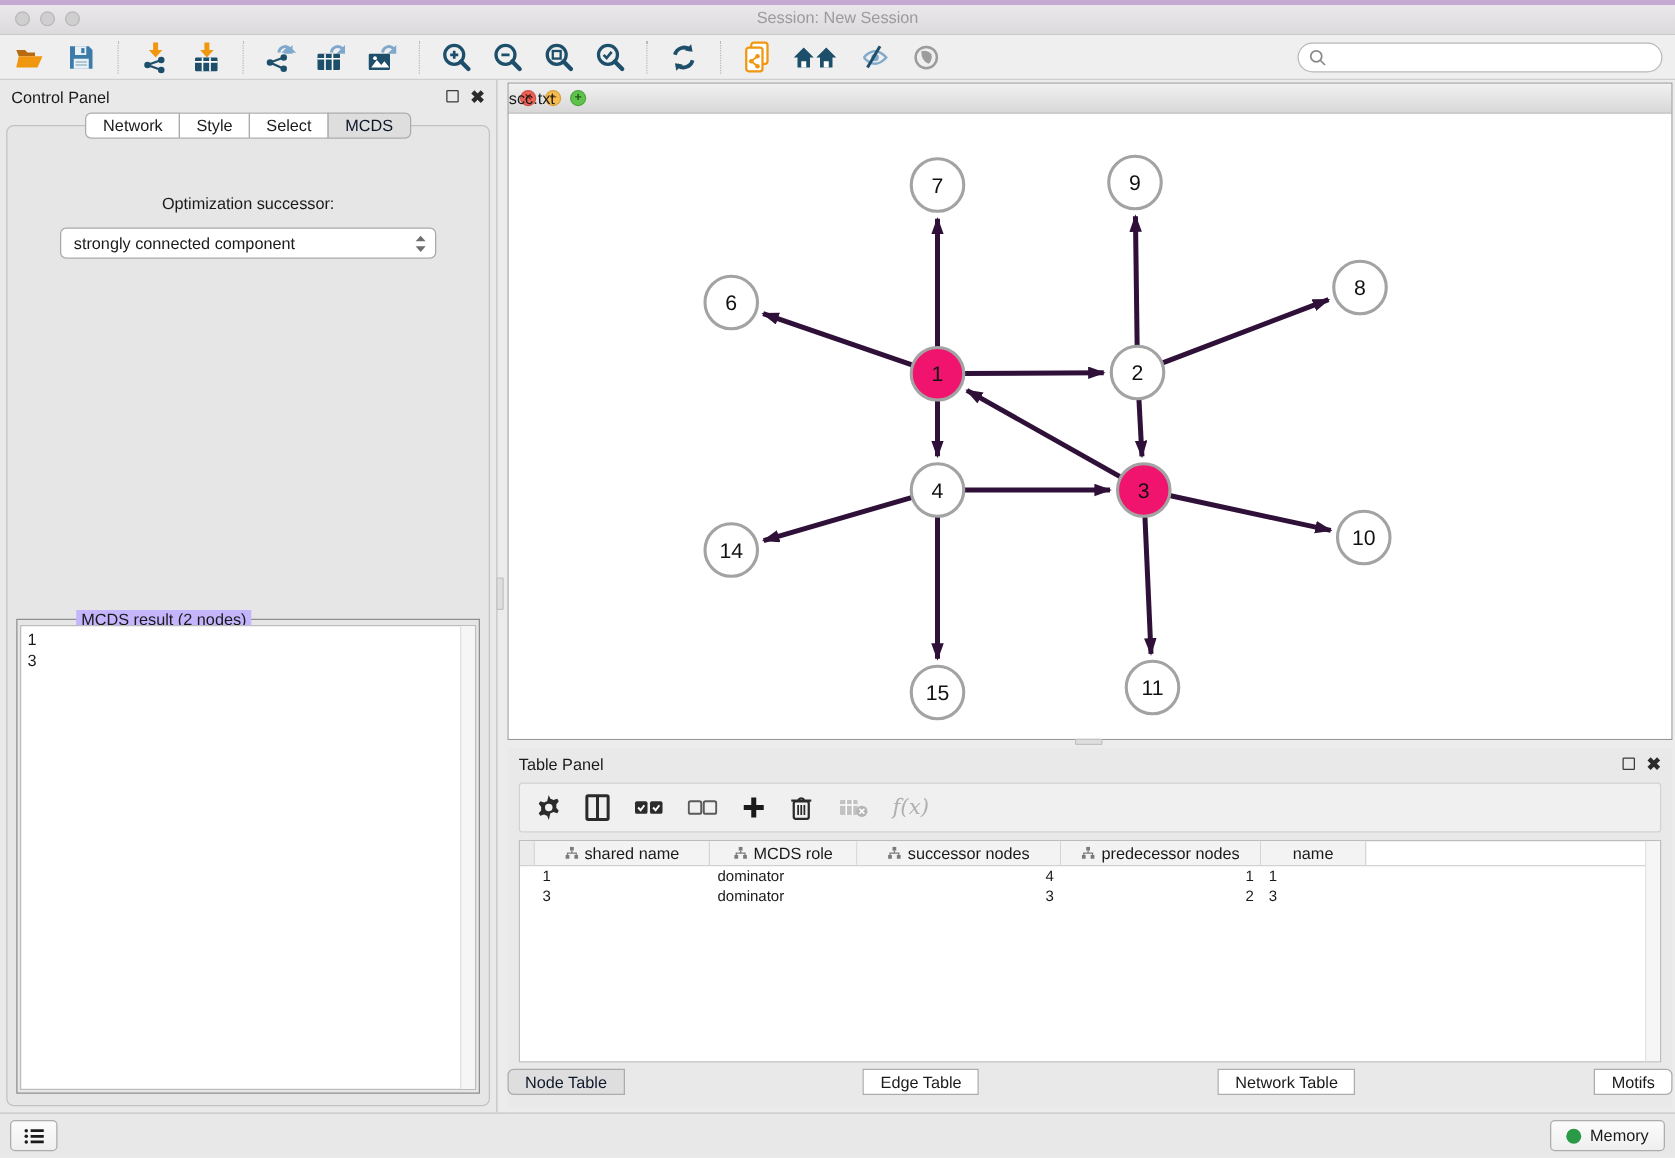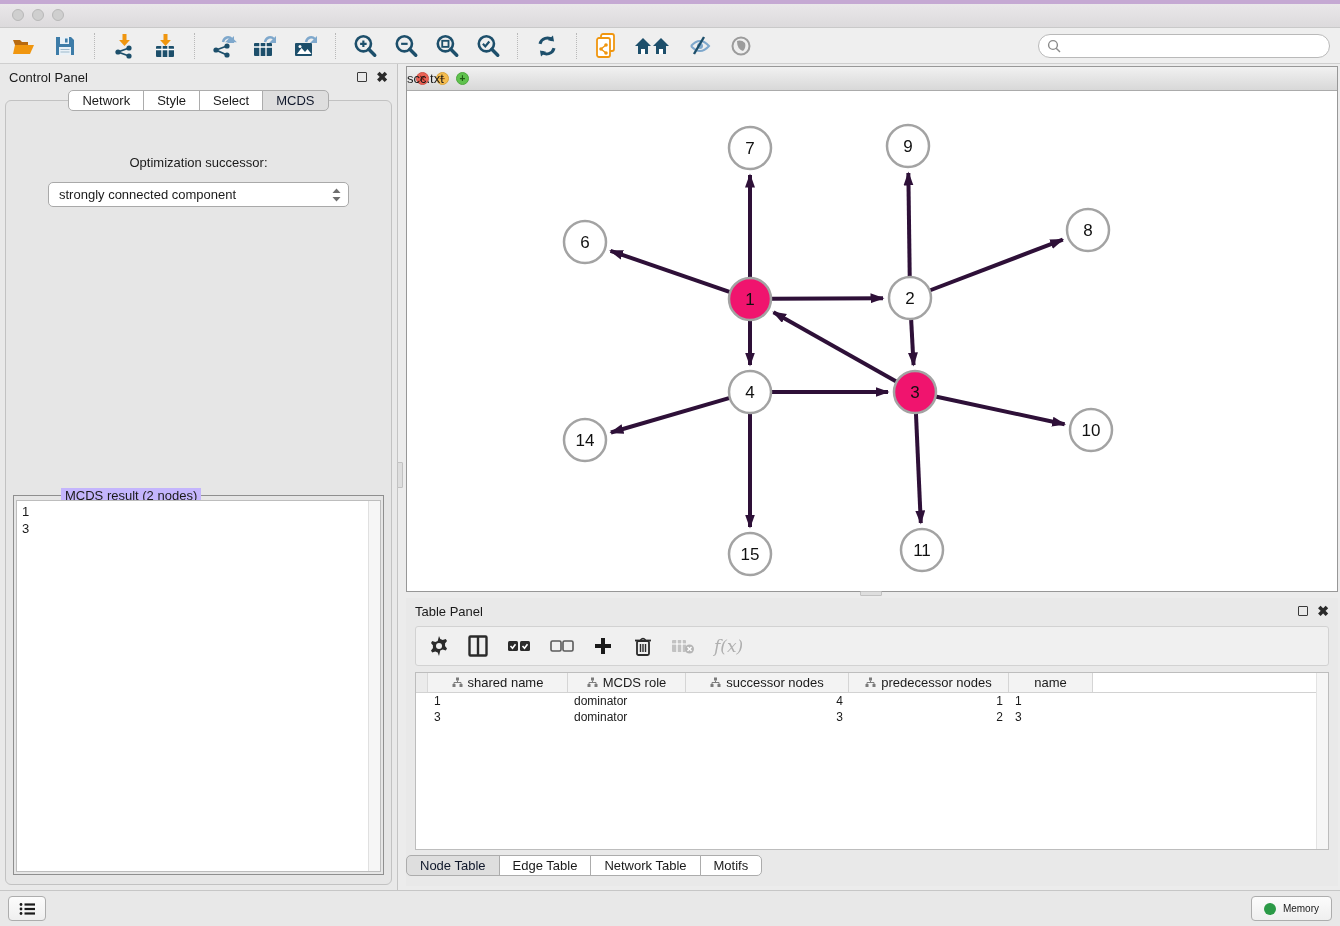--- a/index.html
+++ b/index.html
@@ -70,54 +70,55 @@
   .net-title { position:absolute; left:0; right:0; top:4px; text-align:left; font-size:13px; color:#1a1a1a; }
   .canvas { position:absolute; left:0; top:24px; right:0; bottom:0; background:#fff; }
   .canvas svg { width:100%; height:100%; display:block; }
   .h-grip { position:absolute; left:860px; top:591px; width:22px; height:5px; background:#DEDEDE;
     border:1px solid #C2C2C2; border-radius:1px; cursor:row-resize; }
 
   
   .table-panel { position:absolute; left:406px; top:598px; width:932px; height:288px; background:#E9E9E9; }
   .tp-toolbar { margin:2px 9px 6px 9px; height:40px; background:#F0F0F0; border:1px solid #D2D2D2;
     border-radius:3px; display:flex; align-items:center; gap:19px; padding:0 13px; }
-  .tp-btn { display:flex; align-items:center; justify-content:flex-end; cursor:pointer; min-width:20px; height:24px; }
+  .tp-btn { display:flex; align-items:center; justify-content:flex-start; cursor:pointer; min-width:20px; height:24px; }
   .tp-btn.disabled { cursor:default; }
   .fx-label { font-family:"DejaVu Serif", serif; font-style:italic; font-size:17px; color:#AFAFAF; }
   .tp-table { margin:0 9px; background:#fff; border:1px solid #BDBDBD; height:178px; position:relative; overflow:hidden; }
   .tt-headrow { display:flex; height:20px; border-bottom:1px solid #D2D2D2; font-size:13px; }
   .tt-gutter { width:12px; background:#EBEBEB; border-right:1px solid #D8D8D8; }
   .tt-th { background:#F3F3F3; border-right:1px solid #D5D5D5; display:flex; align-items:center;
     justify-content:center; gap:5px; cursor:pointer; }
   .tt-row { display:flex; height:16px; font-size:12px; align-items:center; }
   .tt-td { padding:0 6px; overflow:hidden; white-space:nowrap; }
   .num { text-align:right; }
   .tt-scroll { position:absolute; right:0; top:0; bottom:0; width:12px; background:#F6F6F6; border-left:1px solid #E3E3E3; }
-  .tp-tabs { position:absolute; left:0; right:0; bottom:10px; display:flex; justify-content:flex-start; }
+  .tp-tabs { position:absolute; left:0; right:0; bottom:10px; display:flex; justify-content:space-between; }
 
   
   .statusbar { position:absolute; left:0; bottom:0; width:100%; height:36px; background:#E8E8E8;
     border-top:1px solid #C6C6C6; display:flex; align-items:center; padding:0 8px; }
   .sb-btn { width:38px; height:25px; background:linear-gradient(#FCFCFC,#EFEFEF); border:1px solid #ADADAD;
     border-radius:4px; display:flex; align-items:center; justify-content:center; cursor:pointer; }
   .memory-btn { margin-left:auto; height:25px; padding:0 12px; background:linear-gradient(#FCFCFC,#EFEFEF);
-    border:1px solid #ADADAD; border-radius:4px; display:flex; align-items:center; gap:7px; font-size:10px; cursor:pointer; }
+    border:1px solid #ADADAD; border-radius:4px; display:flex; align-items:center; gap:7px; font-size:13px; cursor:pointer; }
   .mem-dot { width:12px; height:12px; border-radius:50%; background:#2B9A47; }
 </style>
 </head>
 <body>
 
 <div id="window">
 
   <div class="titlebar">
     <div class="traffic">
       <span class="tl-dot"></span>
       <span class="tl-dot"></span>
       <span class="tl-dot"></span>
     </div>
+    <div class="win-title">Session: New Session</div>
   </div>
 
   <div class="toolbar">
     <span class="tb-btn">
       <svg width="26" height="26" viewBox="0 0 26 26">
           <path d="M2 7 h7 l2 2 h6 v3 H4 z" fill="#B86A10"></path>
           <path d="M4 12 h19 l-4 9 H2 z" fill="#F0960F"></path>
         </svg>
     </span>
     <span class="tb-btn">

